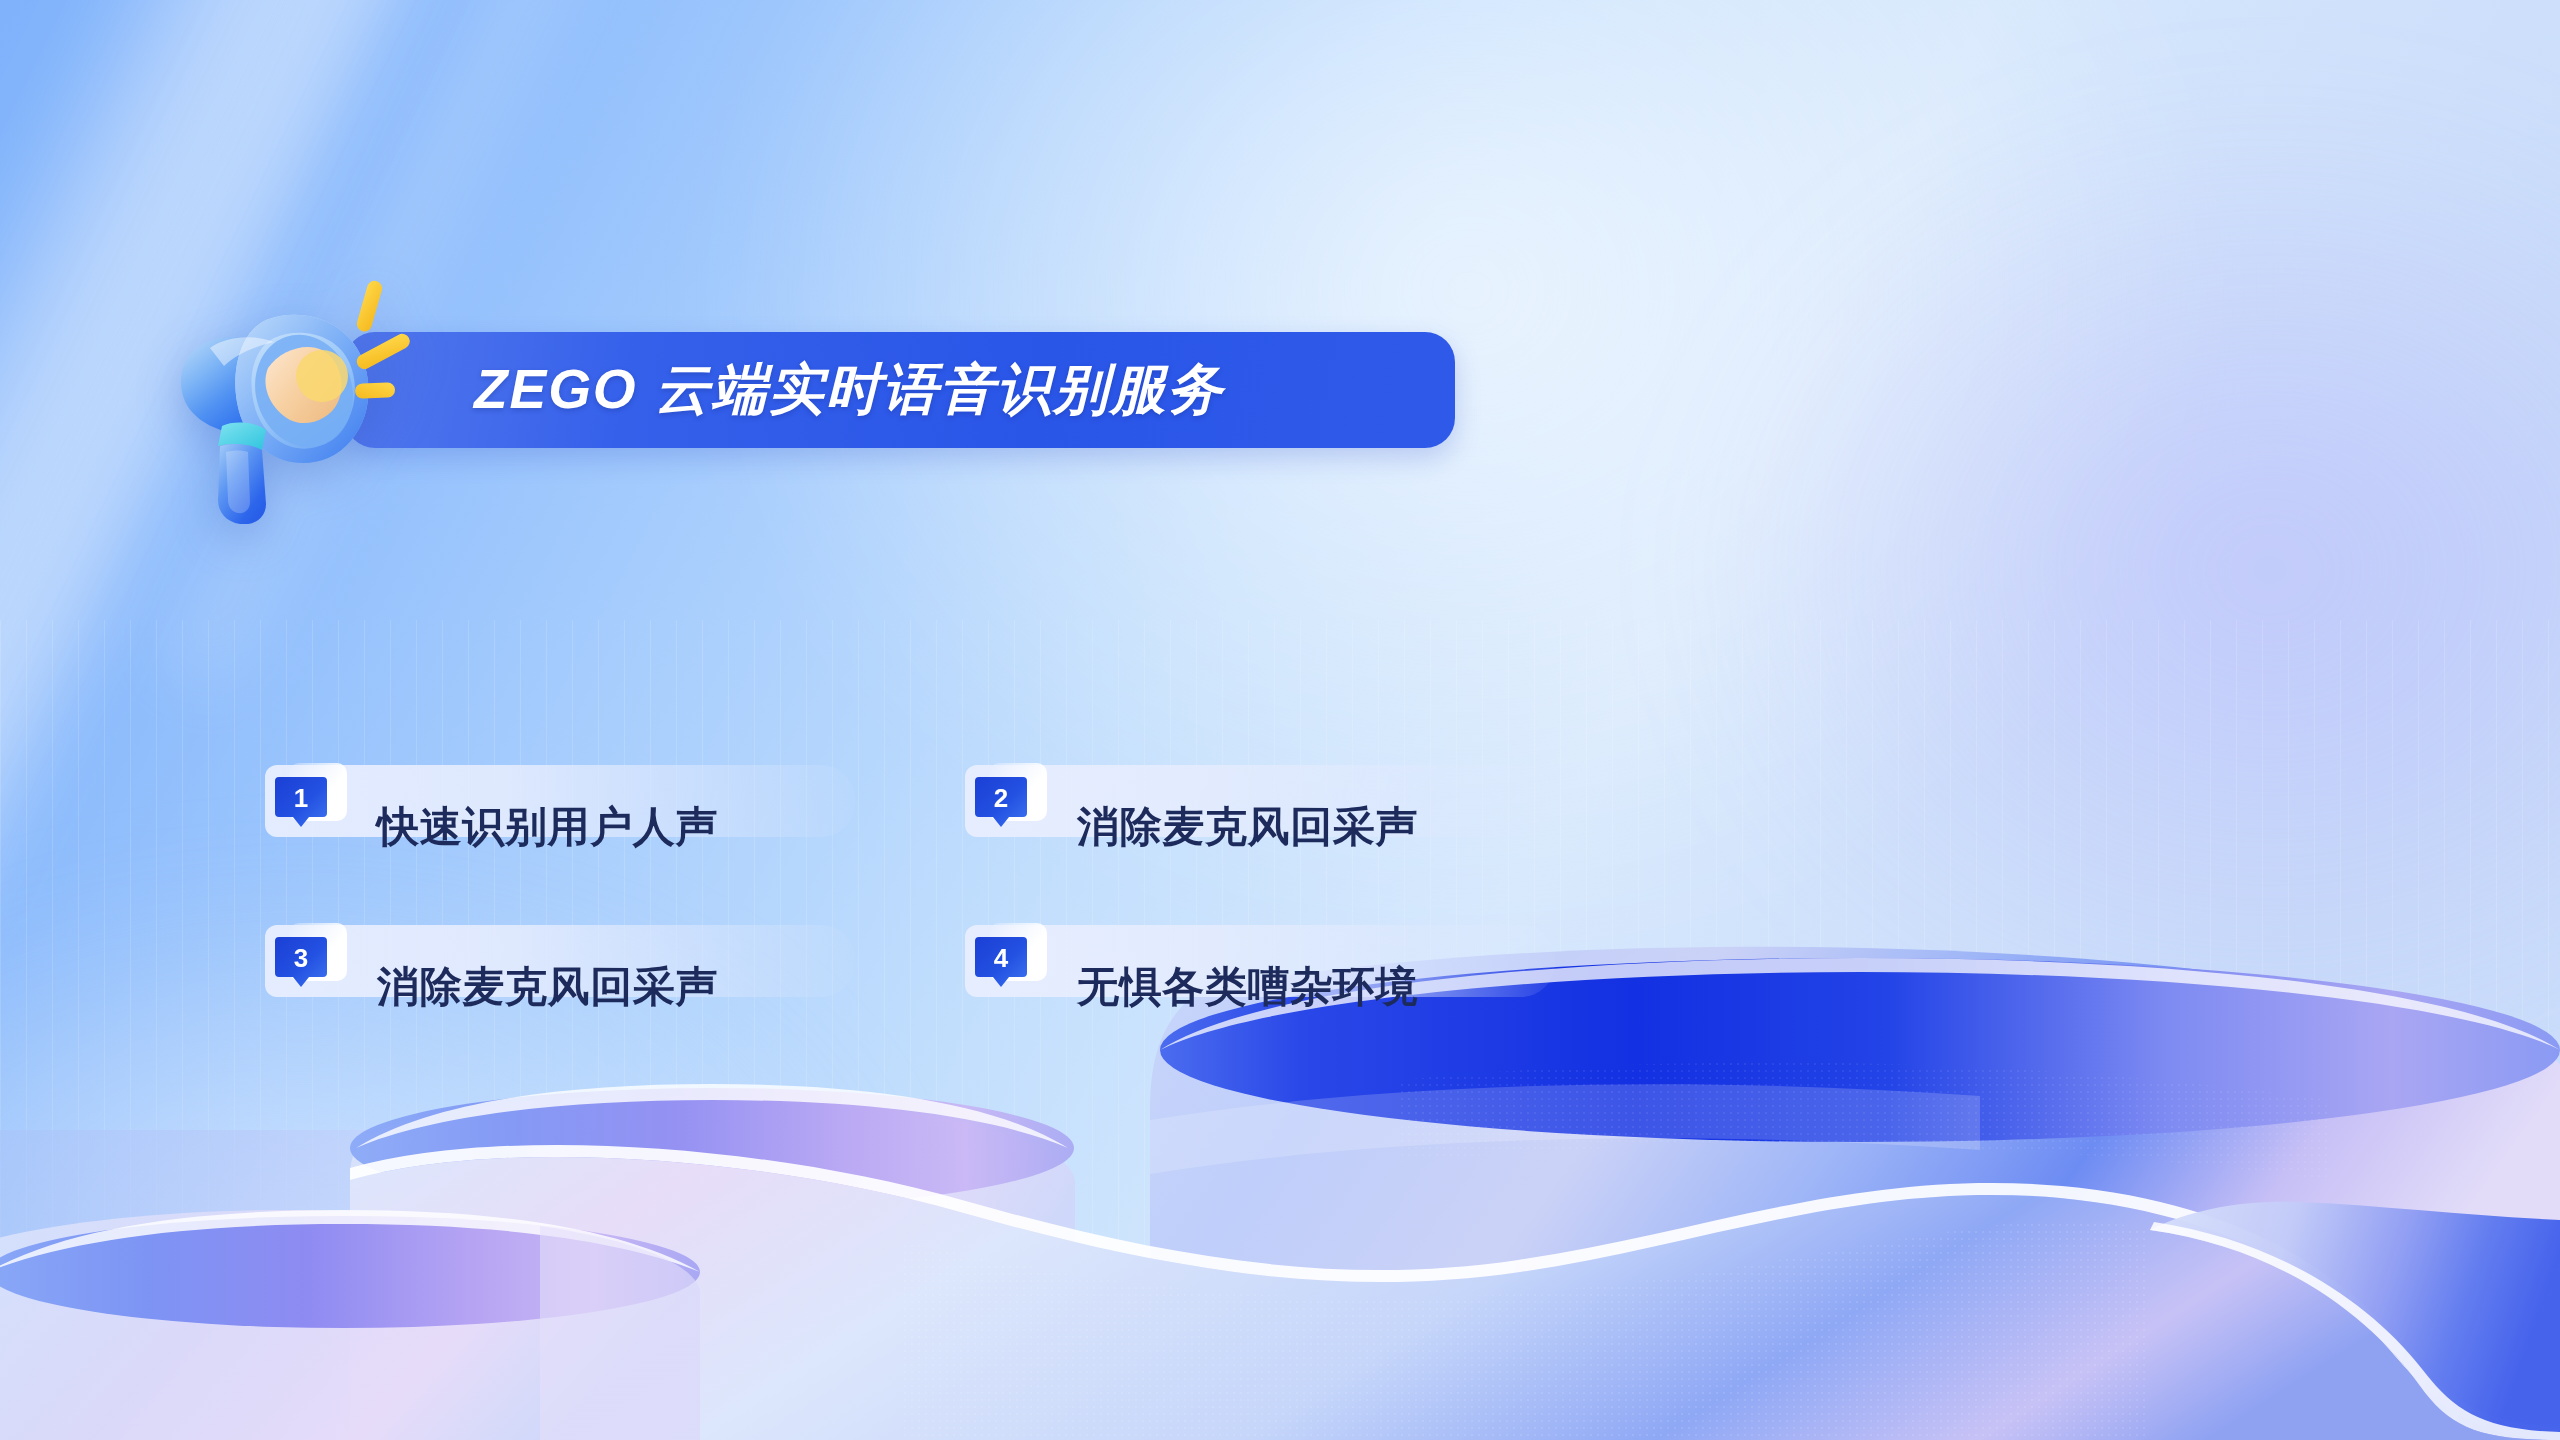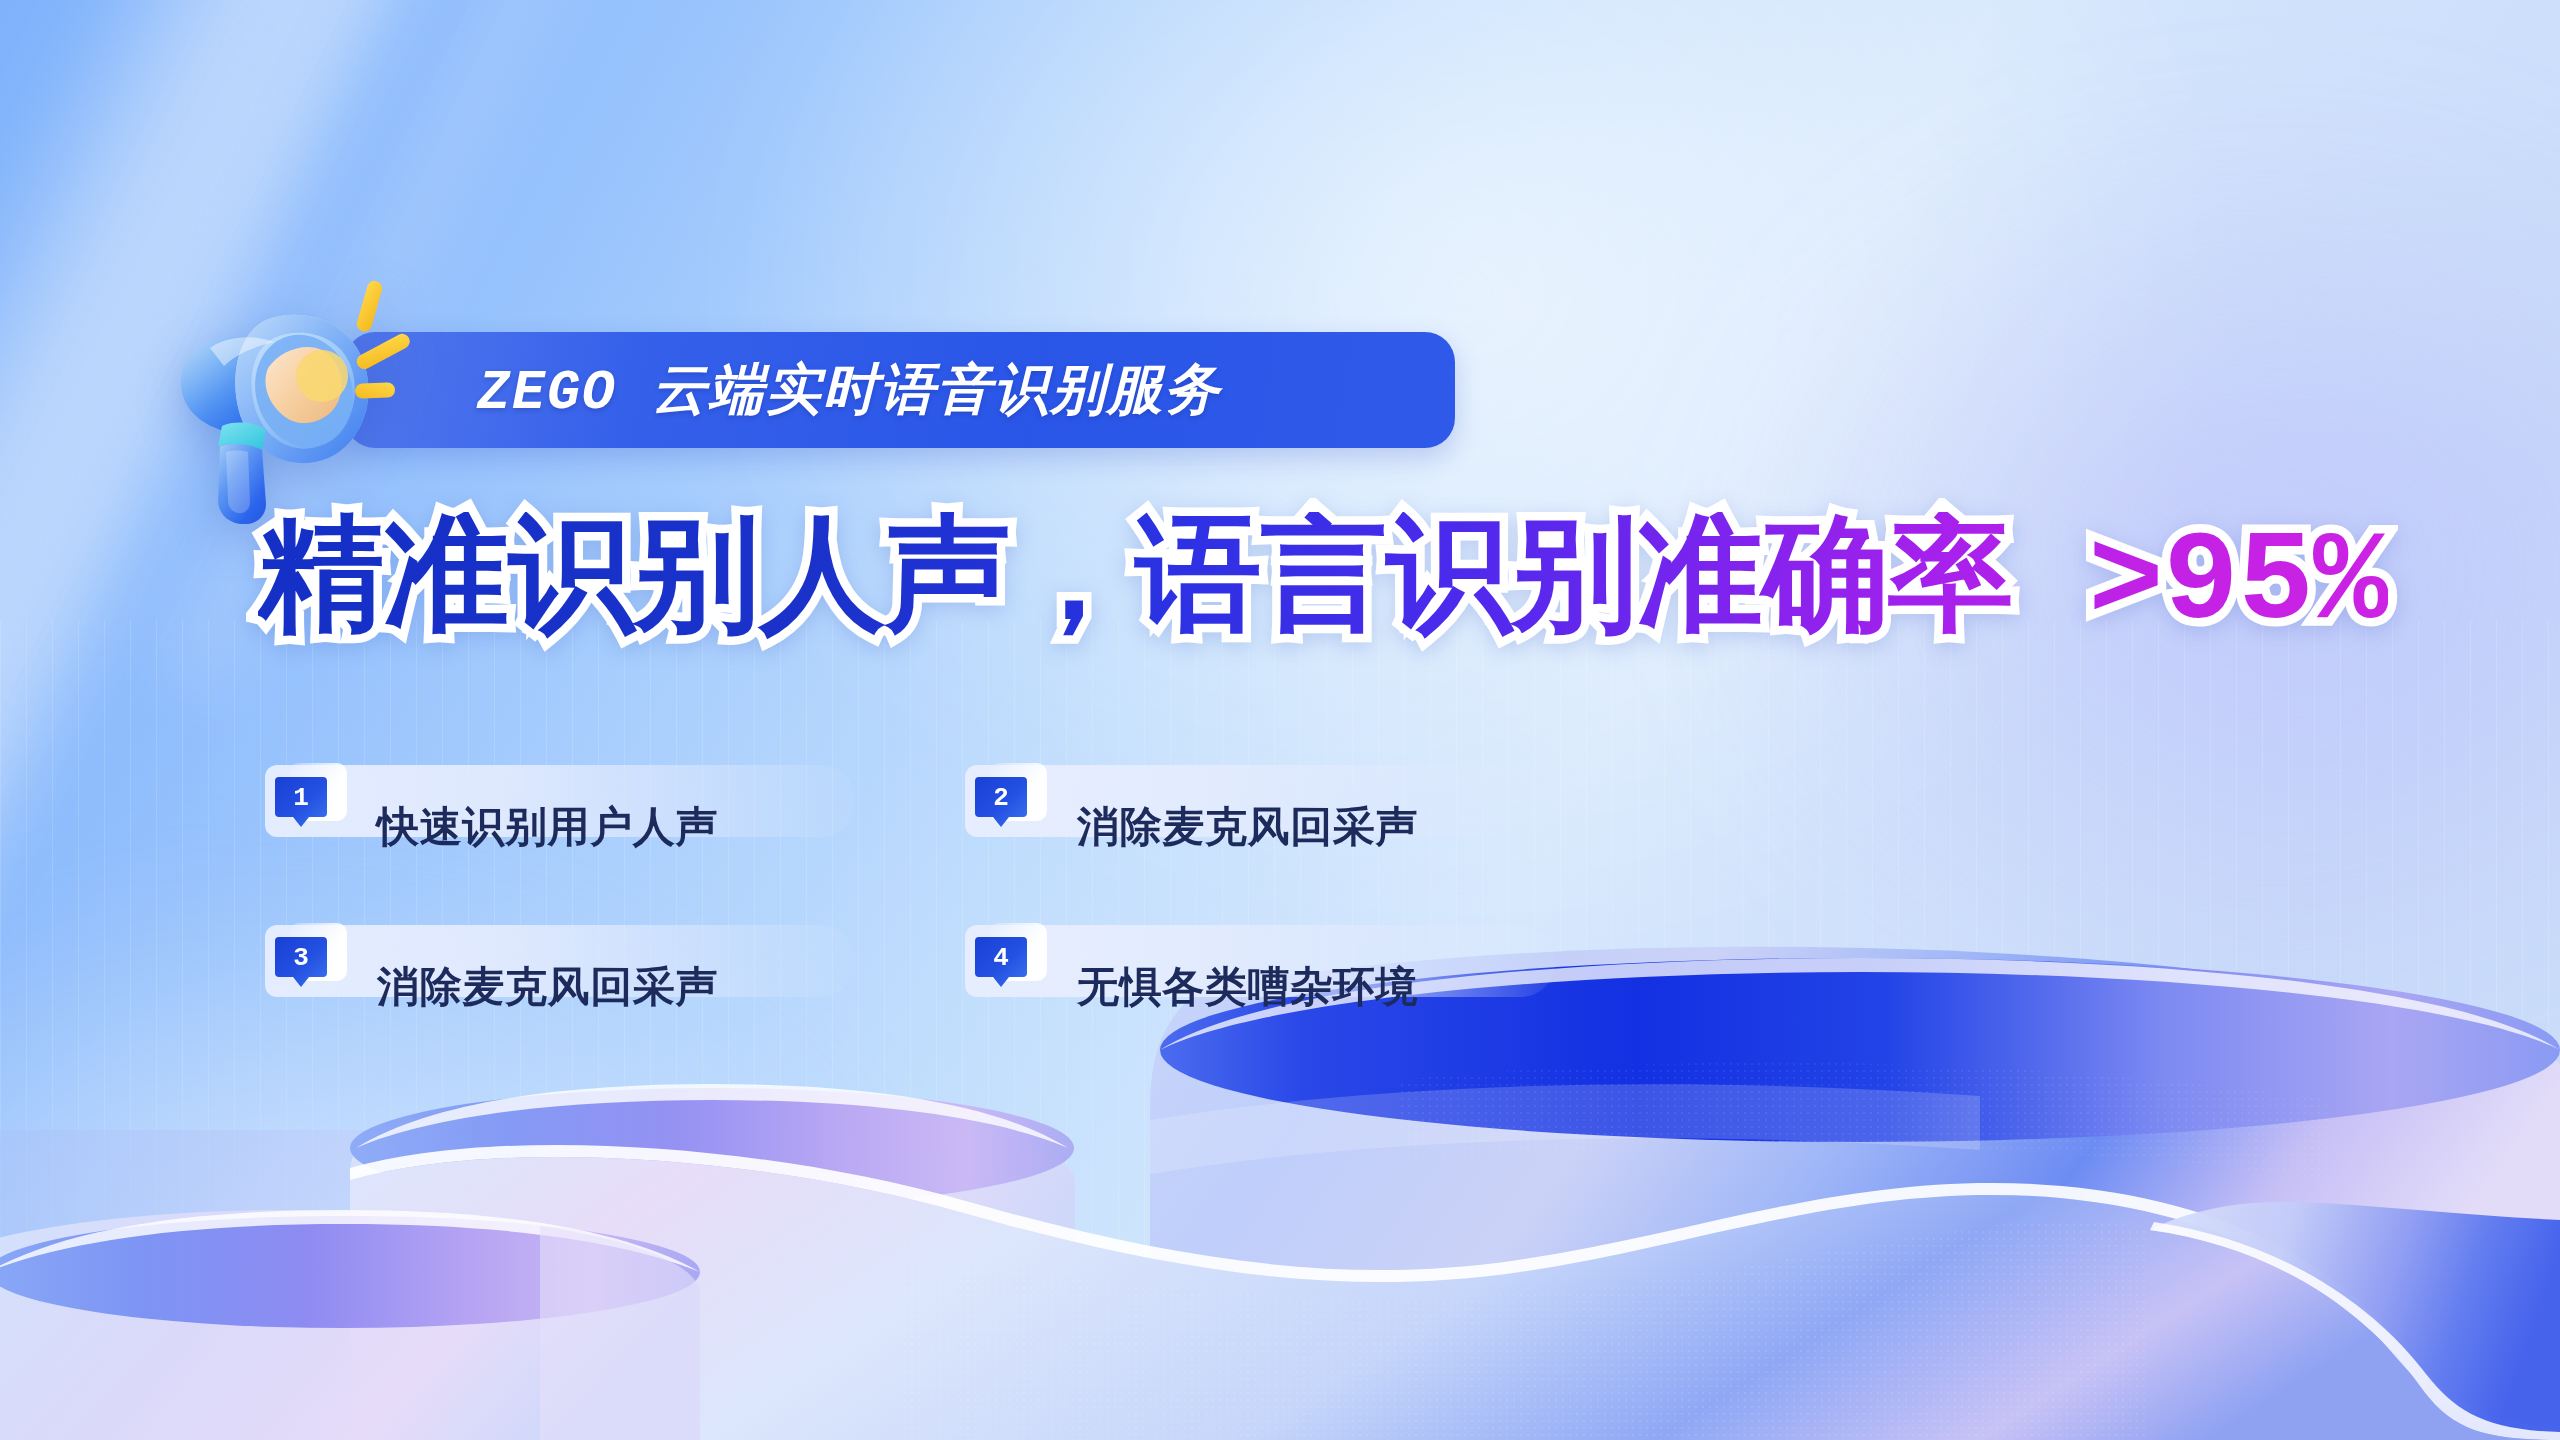--- a/index.html
+++ b/index.html
@@ -18,21 +18,20 @@
     background:
       linear-gradient(118deg,
         #7fb2fb 0%,
         #8cbbfc 14%,
         #a8cefd 30%,
         #c3dffd 46%,
         #d6e8fd 60%,
         #cfe1fb 72%,
         #c9dcfa 84%,
         #cbddfa 100%);
-    font-family: Liberation Mono, monospace;
   }
 
   
   .ray{
     position:absolute;
     pointer-events:none;
     background:linear-gradient(90deg,
       rgba(255,255,255,0) 0%,
       rgba(255,255,255,.55) 48%,
       rgba(255,255,255,0) 100%);
@@ -374,24 +373,20 @@
                C 96 264 84 272 70 270 C 56 268 48 258 48 246 Z" fill="url(#mgHandle)"></path>
       <path d="M 56 198 C 64 196 72 196 78 198 L 80 248
                C 80 256 74 260 68 259 C 62 258 58 253 58 246 Z" fill="#ffffff" opacity=".22"></path>
 
       <rect x="192" y="26" width="15" height="52" rx="7.5" transform="rotate(16 199 52)" fill="url(#mgWave)"></rect>
       <rect x="206" y="68" width="15" height="58" rx="7.5" transform="rotate(62 213 97)" fill="url(#mgWave)"></rect>
       <rect x="198" y="116" width="15" height="40" rx="7.5" transform="rotate(88 205 136)" fill="url(#mgWave)"></rect>
     </svg>
   </div>
 
-  <div id="headline">
-    <span class="hl-stroke">精准识别人声，语言识别准确率 &gt;95%</span>
-    <span class="hl-fill">精准识别人声，语言识别准确率 &gt;95%</span>
-  </div>
 
   <div class="tag" style="left:265px; top:765px;">
     <div class="tag-pill"></div>
     <div class="tag-stack"></div>
     <svg class="tag-badge" viewBox="0 0 56 56">
       <defs>
           <linearGradient id="tb1" x1="0" y1="0" x2="1" y2="1">
         <stop offset="0" stop-color="#1B3FD4"></stop>
             <stop offset="0.55" stop-color="#2351E2"></stop>
         <stop offset="1" stop-color="#3D74F0"></stop>

